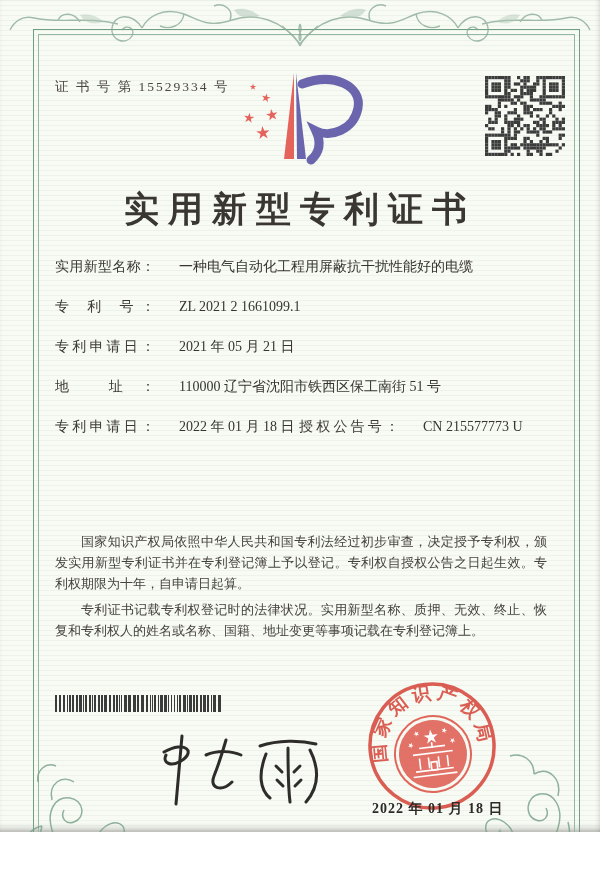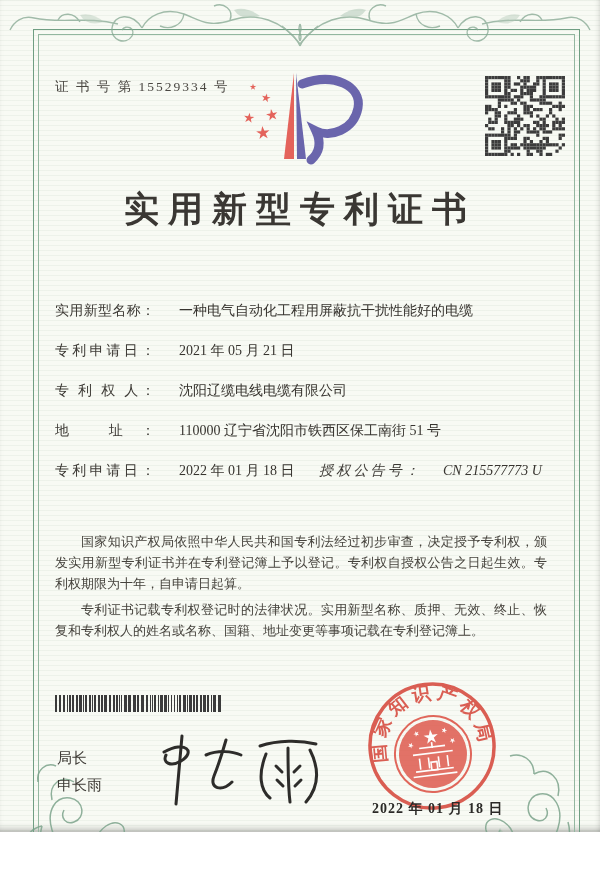--- a/index.html
+++ b/index.html
@@ -15,23 +15,23 @@
   .frame-outer{position:absolute;left:33px;top:29px;width:545px;height:831px;border:1.6px solid #6f9e82;}
   .frame-inner{position:absolute;left:38px;top:34px;width:535px;height:821px;border:1px solid #93b7a0;}
   .ornament{position:absolute;pointer-events:none;}
   .cert-number{position:absolute;left:55px;top:78px;font-size:13.5px;letter-spacing:2px;color:#4a4742;}
   .logo{position:absolute;left:232px;top:70px;width:150px;height:97px;}
   .qr{position:absolute;left:485px;top:76px;width:80px;height:80px;}
   .title{position:absolute;left:0;top:186px;width:100%;text-align:center;
          font-size:35px;font-weight:600;letter-spacing:9px;color:#3a3733;}
   .fields{position:absolute;left:55px;top:256px;width:495px;}
   .frow{position:relative;line-height:22px;height:22px;margin-bottom:18px;font-size:14px;white-space:nowrap;}
-  .flabel{display:inline-block;width:100px;text-align:justify;text-align-last:justify;color:#3d3a35;margin-top:44px;}
+  .flabel{display:inline-block;width:100px;text-align:justify;text-align-last:justify;color:#3d3a35;}
   .fvalue{margin-left:24px;color:#37342f;}
-  .pair2{position:absolute;left:264px;top:0;font-style:italic;}
+  .pair2{position:absolute;left:244px;top:0;}
   .paras{position:absolute;left:55px;top:531px;width:492px;font-size:13px;line-height:21px;
          color:#45423c;text-align:justify;}
   .paras p{margin:0 0 5px 0;text-indent:2em;}
   .barcode{position:absolute;left:55px;top:695px;width:168px;height:17px;}
   .director{position:absolute;left:57px;top:745px;font-size:15px;line-height:27px;color:#3b3833;}
   .signature{position:absolute;left:148px;top:728px;width:185px;height:84px;}
   .seal{position:absolute;left:352px;top:666px;width:160px;height:160px;}
   .seal-date{position:absolute;left:372px;top:800px;font-size:14px;letter-spacing:1px;
              font-weight:600;color:#2b2a27;}
   .footer{position:absolute;left:0;top:837px;width:100%;text-align:right;font-size:18px;
@@ -428,24 +428,24 @@
         <rect x="64.00" y="76.80" width="3.20" height="3.20"></rect>
       </svg></span>
 
   <div class="title">实用新型专利证书</div>
 
   <div class="fields">
     <div class="frow">
       <span class="flabel">实用新型名称：</span><span class="fvalue">一种电气自动化工程用屏蔽抗干扰性能好的电缆</span>
     </div>
     <div class="frow">
-      <span class="flabel">专利申请日：</span><span class="fvalue">2021 年 05 月 21 日</span>
+      <span class="flabel">专 利 号：</span><span class="fvalue">ZL 2021 2 1661099.1</span>
     </div>
     <div class="frow">
-      <span class="flabel">专 利 权 人：</span><span class="fvalue">沈阳辽缆电线电缆有限公司</span>
+      <span class="flabel">专利申请日：</span><span class="fvalue">2021 年 05 月 21 日</span>
     </div>
     <div class="frow">
       <span class="flabel">地 址：</span><span class="fvalue">110000 辽宁省沈阳市铁西区保工南街 51 号</span>
     </div>
     <div class="frow">
       <span class="flabel">专利申请日：</span><span class="fvalue">2022 年 01 月 18 日</span>
       <span class="pair2">
         <span class="flabel">授权公告号：</span><span class="fvalue">CN 215577773 U</span>
       </span>
     </div>
@@ -501,24 +501,20 @@
         <rect x="138" y="0" width="2" height="17"></rect>
         <rect x="141" y="0" width="2" height="17"></rect>
         <rect x="145" y="0" width="2" height="17"></rect>
         <rect x="148" y="0" width="3" height="17"></rect>
         <rect x="152" y="0" width="2" height="17"></rect>
         <rect x="156" y="0" width="1" height="17"></rect>
         <rect x="158" y="0" width="3" height="17"></rect>
         <rect x="163" y="0" width="3" height="17"></rect>
       </svg></span>
 
-  <div class="director">
-    <div>局长</div>
-    <div>申长雨</div>
-  </div>
 
   <svg class="signature" viewBox="0 0 185 84">
     <g fill="none" stroke="#2d2c2a" stroke-width="3" stroke-linecap="round">
       <path d="M34,8 C32,30 30,54 28,76"></path>
       <path d="M16,24 C38,12 48,24 33,33 C23,39 14,35 18,27"></path>
       <path d="M78,12 C74,26 70,38 66,48 C61,61 74,64 84,54"></path>
       <path d="M58,27 C70,22 84,23 93,27"></path>
       <path d="M112,18 C130,12 152,12 168,16"></path>
       <path d="M118,26 C110,46 112,62 122,70"></path>
       <path d="M162,22 C172,42 170,60 158,74"></path>

